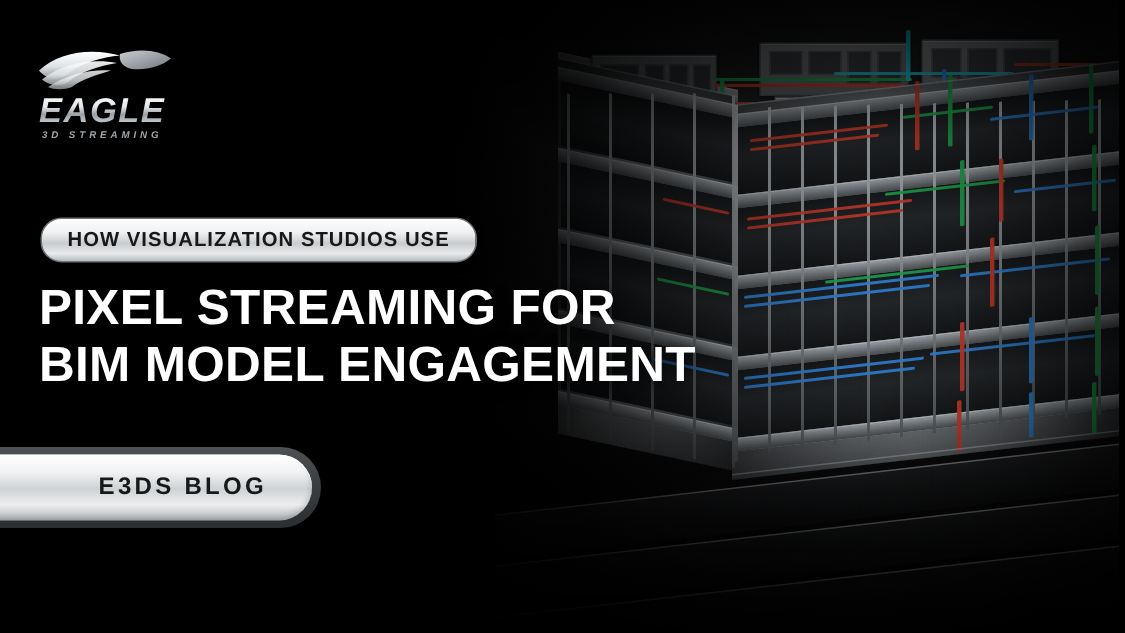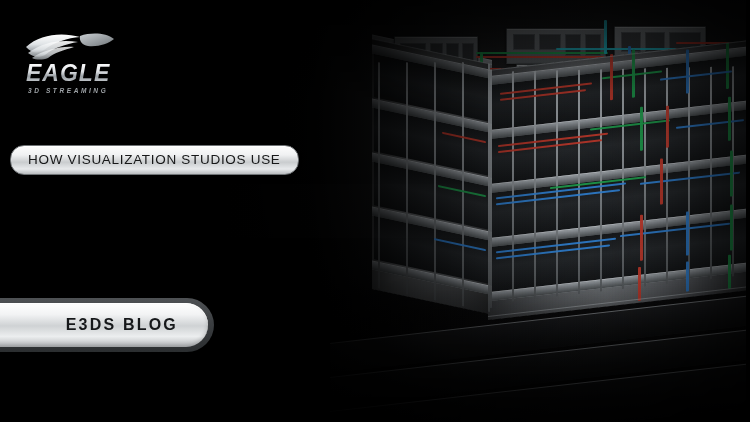--- a/index.html
+++ b/index.html
@@ -130,27 +130,27 @@
     -webkit-background-clip:text; background-clip:text; color:transparent;
     -webkit-text-fill-color:transparent;
   }
   .logo-sub {
     font-size:6.5px; font-weight:700; font-style:italic; letter-spacing:2.6px;
     color:#9fa4a8; margin-top:2px; padding-left:4px;
   }
 
   
   .kicker {
-    position:absolute; left:10px; top:145px;
+    position:absolute; left:27px; top:145px;
     display:inline-block; padding:6px 17px 7px;
     border-radius:14px;
     background:linear-gradient(180deg,#fdfdfd 0%,#f0f1f2 32%,#c9ccce 58%,#e8eaec 82%,#b9bcbf 100%);
     border:1px solid #6f7376;
     box-shadow:0 1px 3px rgba(0,0,0,.8), inset 0 1px 0 rgba(255,255,255,.9);
-    font-size:13.5px; font-weight:400; letter-spacing:.7px;
+    font-size:13.5px; font-weight:700; letter-spacing:.7px;
     color:#171819; white-space:nowrap;
   }
 
   .headline {
     position:absolute; left:26px; top:186px; width:470px;
     color:#fff; font-weight:700; font-size:33px; line-height:1.16;
     letter-spacing:.2px; text-shadow:0 2px 10px rgba(0,0,0,.85);
   }
   .headline .l2 { display:block; }
 
@@ -365,20 +365,24 @@
       <path d="M4 23 C18 12 38 9 54 12 C42 14 29 18 21 25 C15 28 9 27 4 23 Z" fill="url(#g1)" opacity=".92"></path>
       <path d="M8 28 C20 20 36 16 50 17 C40 20 30 23 24 28 C19 30 12 30 8 28 Z" fill="url(#g1)" opacity=".82"></path>
       <path d="M56 6 C68 2 82 3 90 9 C84 14 74 17 64 16 C58 15 55 11 56 6 Z" fill="url(#g2)"></path>
     </svg>
     <div class="logo-word">EAGLE</div>
     <div class="logo-sub">3D STREAMING</div>
   </div>
 
   <div class="kicker">HOW VISUALIZATION STUDIOS USE</div>
 
+  <div class="headline">
+    <span class="l1">PIXEL STREAMING FOR</span>
+    <span class="l2">BIM MODEL ENGAGEMENT</span>
+  </div>
 
   <div class="blogpill">
     <div class="blogpill-inner">
       <span class="blogpill-label">E3DS BLOG</span>
     </div>
   </div>
 
 </div>
 
 </body></html>

